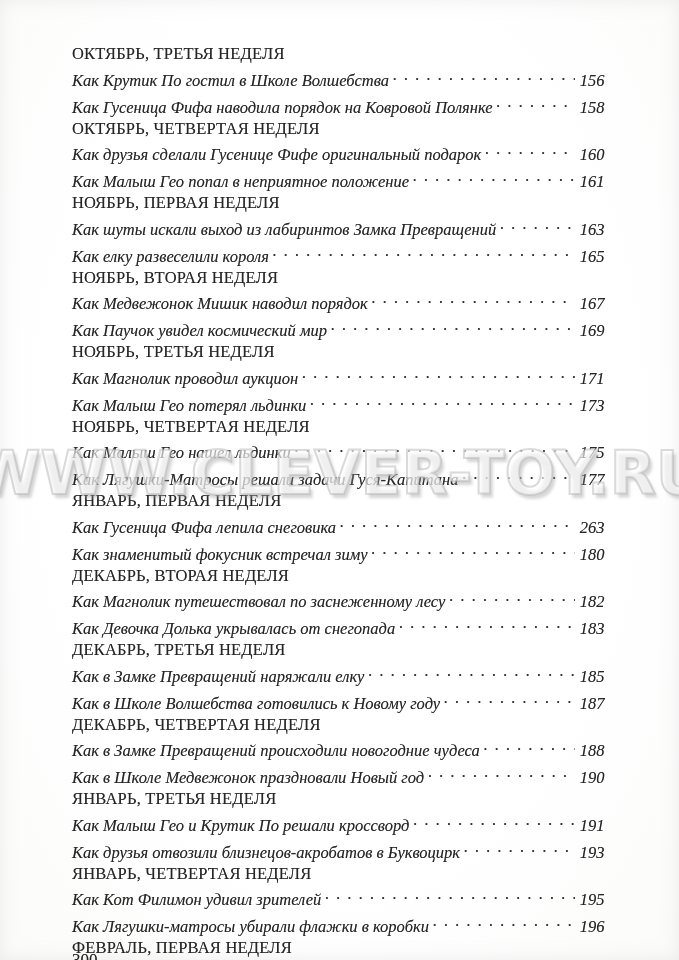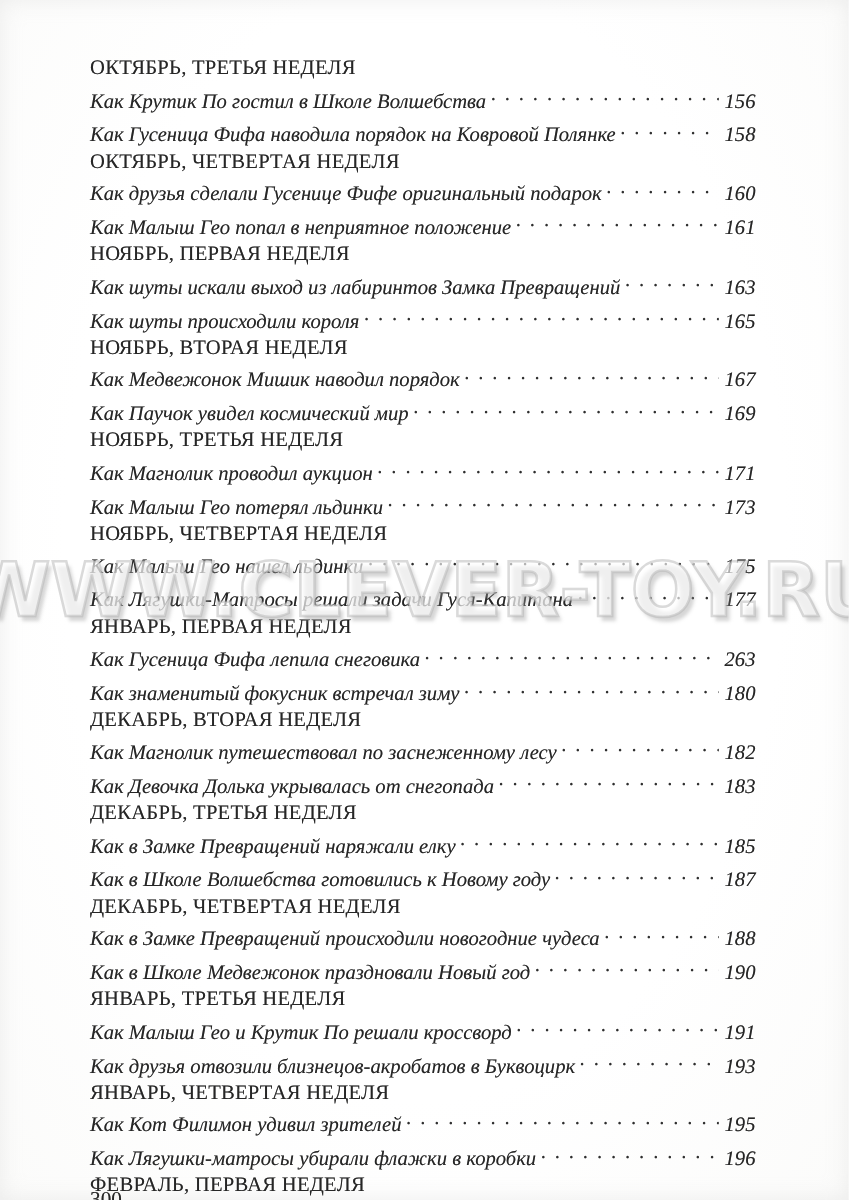--- a/index.html
+++ b/index.html
@@ -107,21 +107,21 @@
         <span class="toc-dots"></span>
         <span class="toc-page">161</span>
       </div>
       <div class="toc-heading">НОЯБРЬ, ПЕРВАЯ НЕДЕЛЯ</div>
       <div class="toc-row">
         <span class="toc-title">Как шуты искали выход из лабиринтов Замка Превращений</span>
         <span class="toc-dots"></span>
         <span class="toc-page">163</span>
       </div>
       <div class="toc-row">
-        <span class="toc-title">Как шуты происходили короля</span>
+        <span class="toc-title">Как елку развеселили короля</span>
         <span class="toc-dots"></span>
         <span class="toc-page">165</span>
       </div>
       <div class="toc-heading">НОЯБРЬ, ВТОРАЯ НЕДЕЛЯ</div>
       <div class="toc-row">
         <span class="toc-title">Как Медвежонок Мишик наводил порядок</span>
         <span class="toc-dots"></span>
         <span class="toc-page">167</span>
       </div>
       <div class="toc-row">

